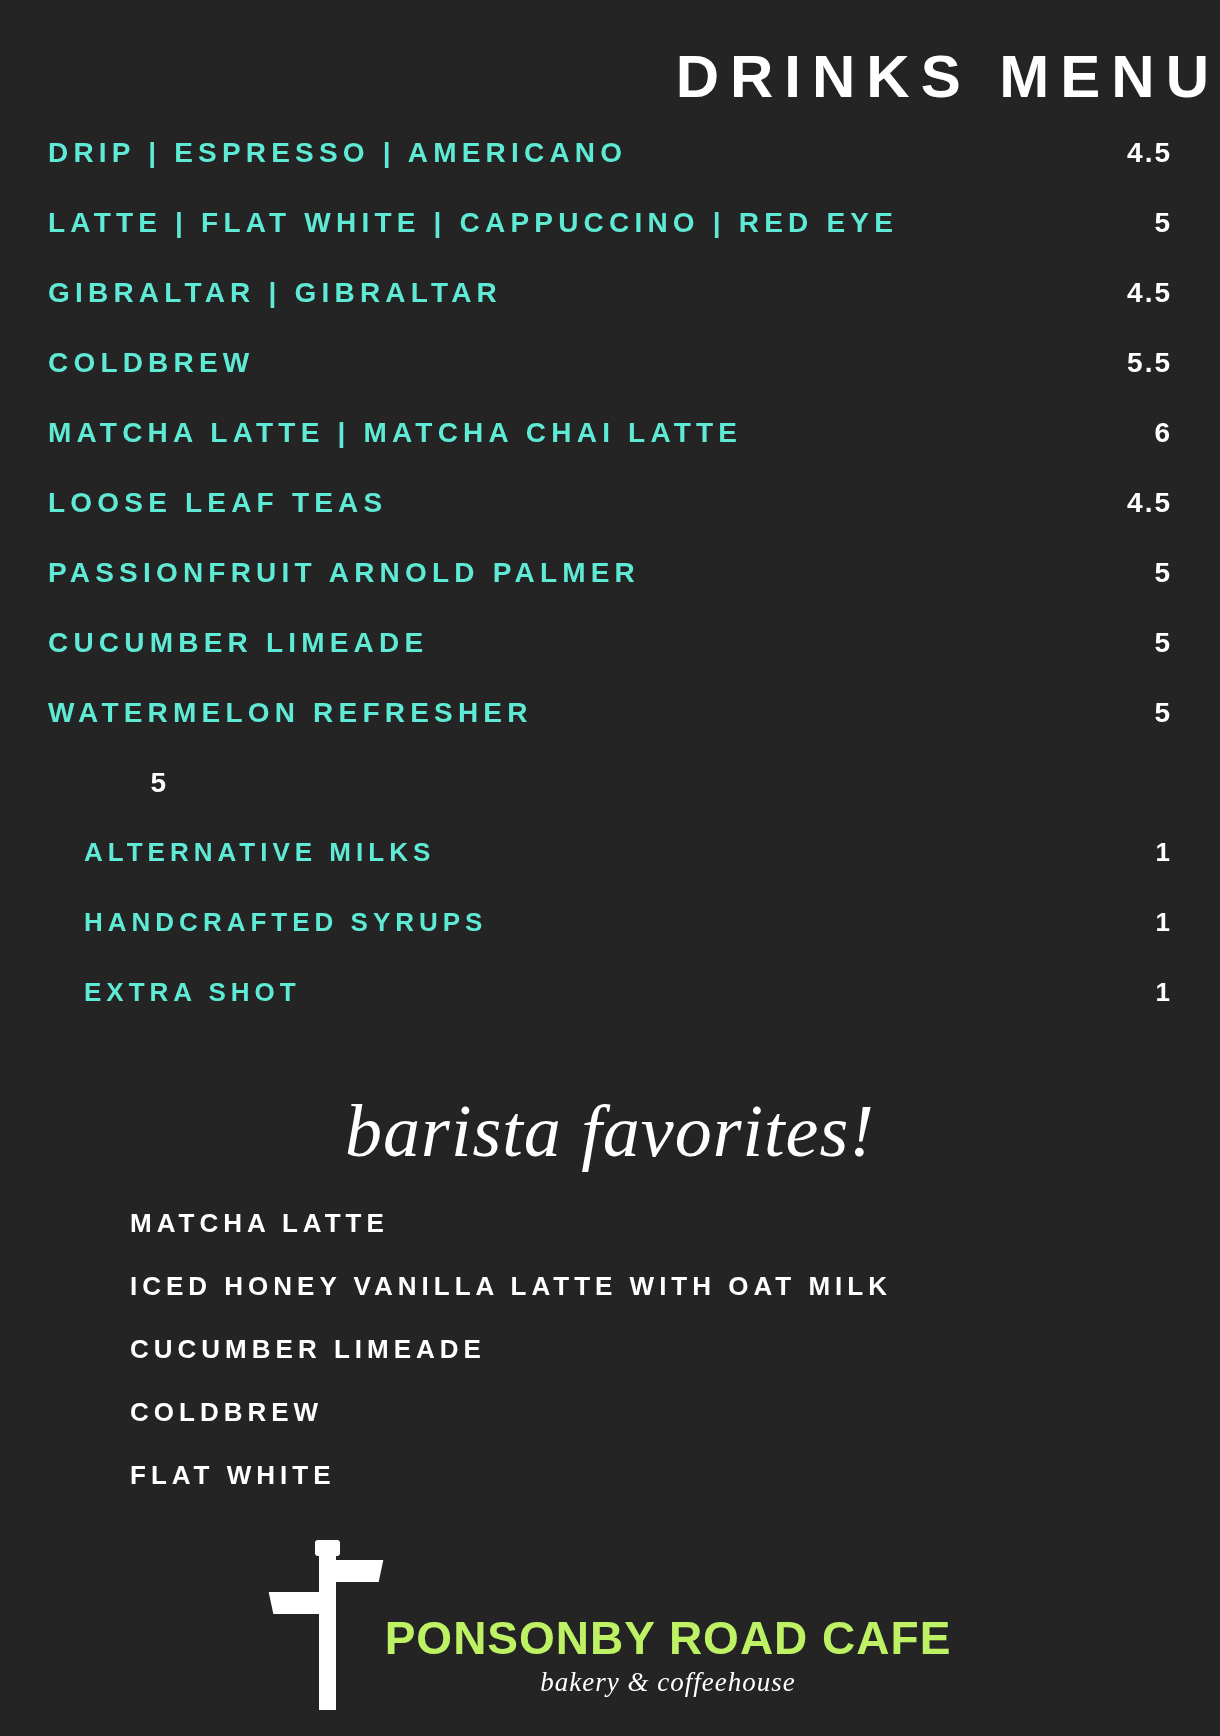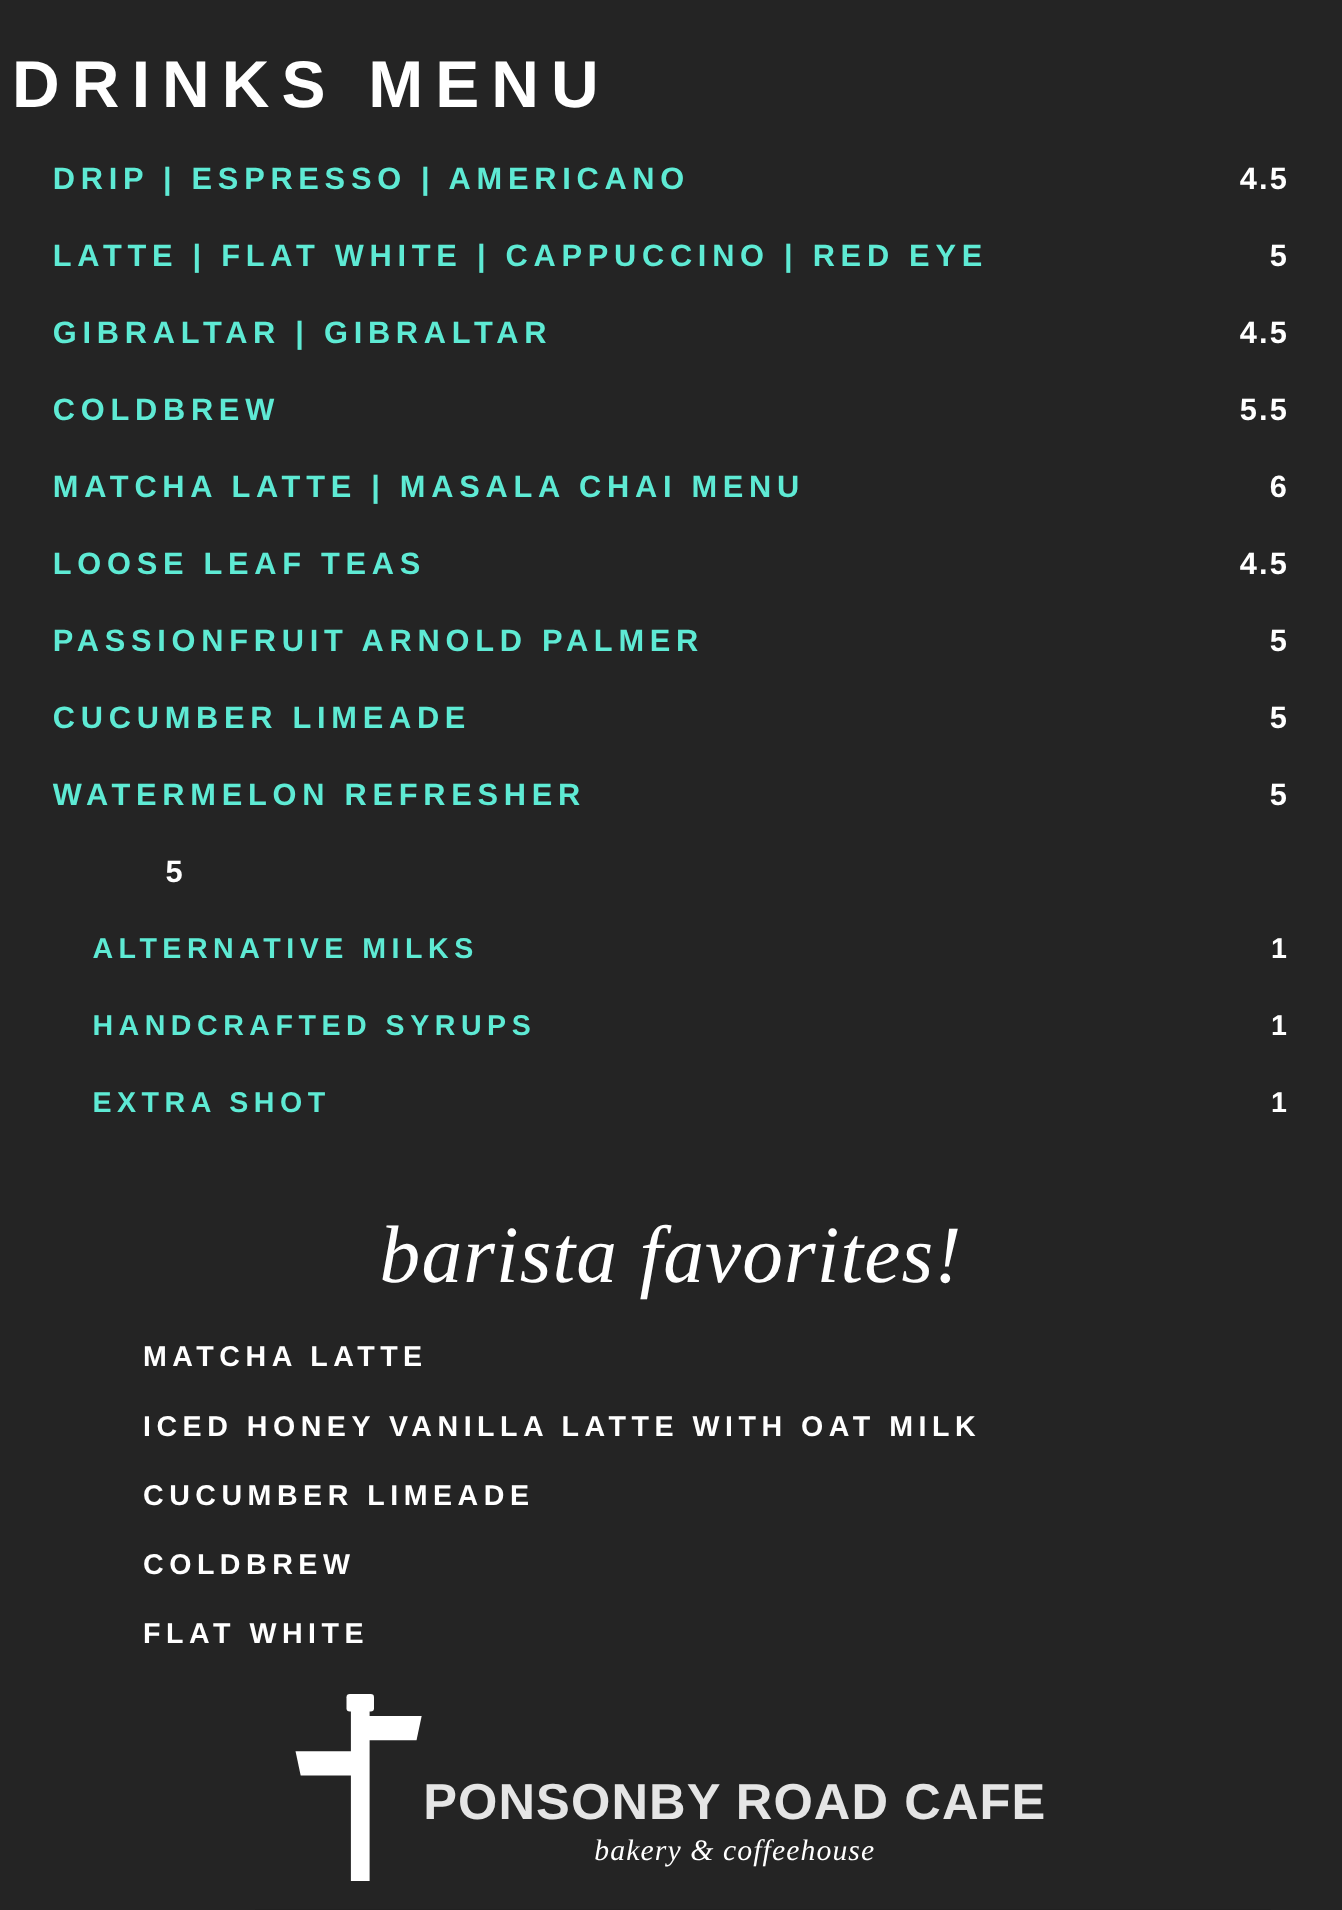--- a/index.html
+++ b/index.html
@@ -12,28 +12,28 @@
   .page {
     position: relative;
     width: 1220px;
     height: 1736px;
     background: #242424;
     overflow: hidden;
     padding: 0;
   }
 
   .menu-title {
-    text-align: left;
+    text-align: right;
     color: #ffffff;
     font-family: "Liberation Sans", sans-serif;
     font-weight: 700;
     font-size: 60px;
     letter-spacing: 11px;
     margin-top: 42px;
-    margin-bottom: 36px;
+    margin-bottom: 26px;
     text-indent: 11px;
   }
 
   .menu-list {
     margin: 0 48px 0 48px;
     list-style: none;
   }
   .menu-row {
     display: flex;
     align-items: baseline;
@@ -140,21 +140,21 @@
     background: #ffffff;
     border-radius: 3px;
   }
   .logo-text {
     display: flex;
     flex-direction: column;
     align-items: center;
     padding-bottom: 12px;
   }
   .logo-name {
-    color: #e5e5e5;
+    color: #bef264;
     font-weight: 700;
     font-size: 46px;
     letter-spacing: 1px;
     line-height: 1;
     font-family: "Liberation Sans", sans-serif;
   }
   .logo-sub {
     color: #ffffff;
     font-family: "Liberation Serif", serif;
     font-style: italic;
@@ -181,21 +181,21 @@
       </li>
       <li class="menu-row">
         <span class="item-name">GIBRALTAR | GIBRALTAR</span>
         <span class="item-price">4.5</span>
       </li>
       <li class="menu-row">
         <span class="item-name">COLDBREW</span>
         <span class="item-price">5.5</span>
       </li>
       <li class="menu-row">
-        <span class="item-name">MATCHA LATTE | MASALA CHAI MENU</span>
+        <span class="item-name">MATCHA LATTE | MATCHA CHAI LATTE</span>
         <span class="item-price">6</span>
       </li>
       <li class="menu-row">
         <span class="item-name">LOOSE LEAF TEAS</span>
         <span class="item-price">4.5</span>
       </li>
       <li class="menu-row">
         <span class="item-name">PASSIONFRUIT ARNOLD PALMER</span>
         <span class="item-price">5</span>
       </li>

